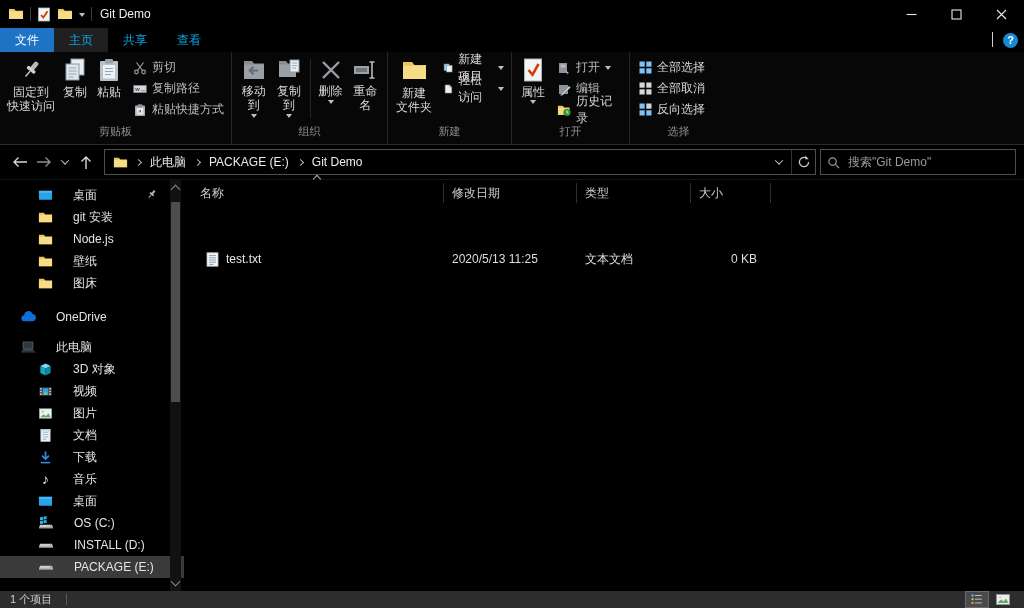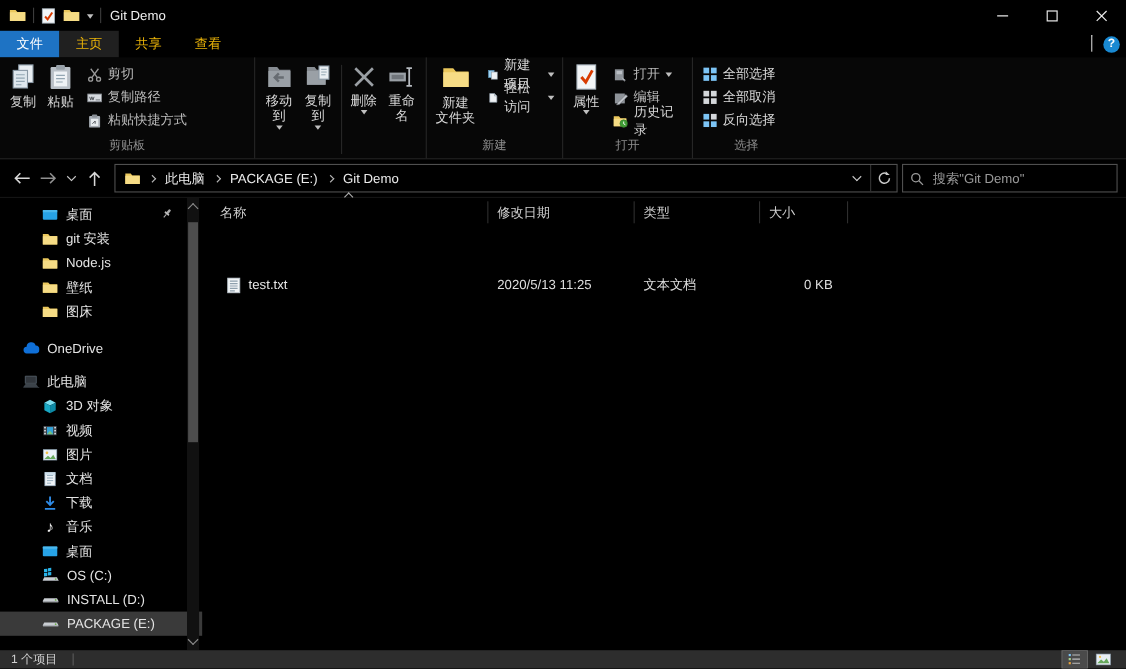--- a/index.html
+++ b/index.html
@@ -12,21 +12,21 @@
   .titlebar{height:28px;display:flex;align-items:center;background:#000;}
   .qat{display:flex;align-items:center;gap:6px;padding-left:8px;}
   .qat-sep{width:1px;height:14px;background:#3c3c3c;}
   .qat-btn{display:flex;align-items:center;justify-content:center;}
   .title-text{margin-left:8px;color:#f0f0f0;}
   .cap-btns{margin-left:auto;display:flex;height:28px;}
   .cap-btn{width:45px;height:28px;display:flex;align-items:center;justify-content:center;}
 
   
   .tabrow{height:24px;display:flex;align-items:stretch;background:#000;position:relative;}
-  .tab{padding:4px 15px;color:#eab308;display:flex;align-items:center;}
+  .tab{padding:4px 15px;color:#0ea5e9;display:flex;align-items:center;}
   .tab.file{background:#1e73c4;color:#fff;}
   .tab.active{background:#202020;}
   .tab-right{position:absolute;right:6px;top:0;height:24px;display:flex;align-items:center;gap:10px;}
   .chev-up{width:7px;height:7px;border-left:1.5px solid #cfcfcf;border-top:1.5px solid #cfcfcf;transform:rotate(45deg) translateY(2px);}
   .help-circle{width:15px;height:15px;border-radius:50%;background:#1989d2;color:#fff;
     display:flex;align-items:center;justify-content:center;font-size:11px;font-weight:bold;}
 
   
   .ribbon{height:93px;background:#070707;border-bottom:1px solid #2b2b2b;display:flex;}
   .rb-group{display:flex;flex-direction:column;border-right:1px solid #262626;}
@@ -53,21 +53,21 @@
   .addr-right{margin-left:auto;display:flex;align-items:center;height:100%;}
   .addr-btn{width:24px;height:100%;display:flex;align-items:center;justify-content:center;border-left:1px solid #333;}
   .searchbox{width:196px;height:26px;border:1px solid #4f4f4f;background:#000;display:flex;align-items:center;padding:0 6px;}
   .searchbox input{flex:1;background:transparent;border:none;outline:none;color:#cfcfcf;
     font-family:inherit;font-size:12px;margin-left:6px;}
   .searchbox input::placeholder{color:#9a9a9a;opacity:1;}
 
   
   .main{height:411px;display:flex;position:relative;background:#000;}
   .sidebar{width:184px;position:relative;padding-top:4px;overflow:hidden;}
-  .side-item{height:22px;display:flex;align-items:center;gap:7px;padding-left:20px;color:#e4e4e4;position:relative;}
+  .side-item{height:22px;display:flex;align-items:center;gap:20px;padding-left:20px;color:#e4e4e4;position:relative;}
   .side-item.child{padding-left:38px;}
   .side-item.gap1{margin-top:12px;}
   .side-item.gap2{margin-top:8px;}
   .side-item.selected{background:#3a3a3a;}
   .side-pin{position:absolute;right:26px;top:4px;}
   .side-scroll{position:absolute;right:3px;top:0;bottom:0;width:11px;background:#111;}
   .side-scroll .thumb{position:absolute;left:1px;width:9px;top:22px;height:200px;background:#4d4d4d;}
   .scroll-chev{position:absolute;left:2px;width:7px;height:7px;border-left:1.4px solid #8a8a8a;border-top:1.4px solid #8a8a8a;}
   .scroll-chev.up{top:6px;transform:rotate(45deg);}
   .scroll-chev.down{bottom:6px;transform:rotate(225deg);}
@@ -153,20 +153,31 @@
     <div class="tab-right">
       <span><i class="chev-up"></i></span>
       <span class="help-circle">?</span>
     </div>
   </div>
 
   <div class="ribbon">
 
     <div class="rb-group" style="width:232px;">
       <div class="rb-items">
+        <div class="rb-large" style="min-width:52px;">
+          <svg class="ic28" width="26" height="26" viewBox="0 0 26 26">
+            <g transform="rotate(40 13 13)">
+                <rect x="10.7" y="3" width="4.6" height="9" rx="1.6" fill="#b9b9b9"></rect>
+                <rect x="8" y="11" width="10" height="3.4" rx="1.2" fill="#cfcfcf"></rect>
+                <path d="M13 14.5v7" stroke="#b9b9b9" stroke-width="1.6"></path>
+              </g>
+          </svg>
+          <span class="rb-lbl pre">固定到
+快速访问</span>
+        </div>
         <div class="rb-large">
           <svg class="ic28" width="26" height="26" viewBox="0 0 26 26">
             <rect x="9" y="2" width="13" height="16" fill="#e9eef2" stroke="#8a99a5"></rect>
               <rect x="4" y="7" width="13" height="16" fill="#dfe7ed" stroke="#8a99a5"></rect>
             <g stroke="#93a6b2" stroke-width="1">
                 <path d="M6.5 11h8M6.5 14h8M6.5 17h8M6.5 20h5"></path>
               </g>
           </svg>
           <span class="rb-lbl">复制</span>
         </div>
@@ -246,20 +257,21 @@
         </div>
         <div class="rb-large">
           <svg class="ic28" width="26" height="26" viewBox="0 0 26 26">
             <rect x="2" y="9" width="15" height="8" fill="#9aa0a6"></rect>
               <rect x="4" y="11" width="11" height="4" fill="#70757b"></rect>
             <path d="M20 5v16M17.5 5h5M17.5 21h5" stroke="#b6bbc0" stroke-width="1.6"></path>
           </svg>
           <span class="rb-lbl">重命名</span>
         </div>
       </div>
+      <div class="rb-caption">组织</div>
     </div>
 
     <div class="rb-group" style="width:124px;">
       <div class="rb-items">
         <div class="rb-large" style="min-width:44px;">
           <svg class="ic28" width="27" height="27" viewBox="0 0 27 27">
             <path d="M2 5h9l2.5 3H25v14H2z" fill="#eac75c"></path>
               <path d="M2 8.6h23V22H2z" fill="#f6dc85"></path>
           </svg>
           <span class="rb-lbl pre">新建

